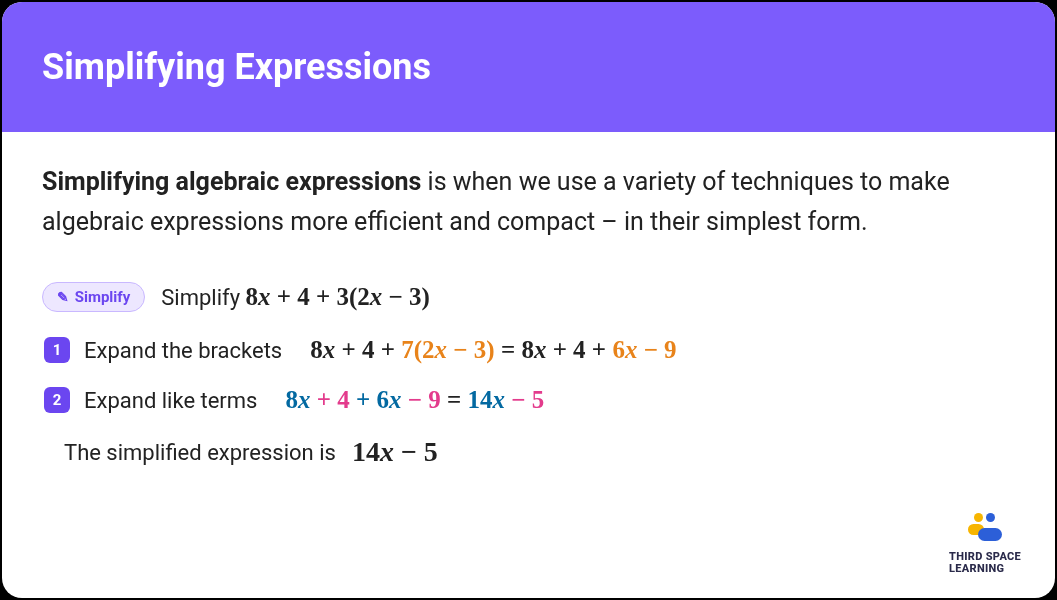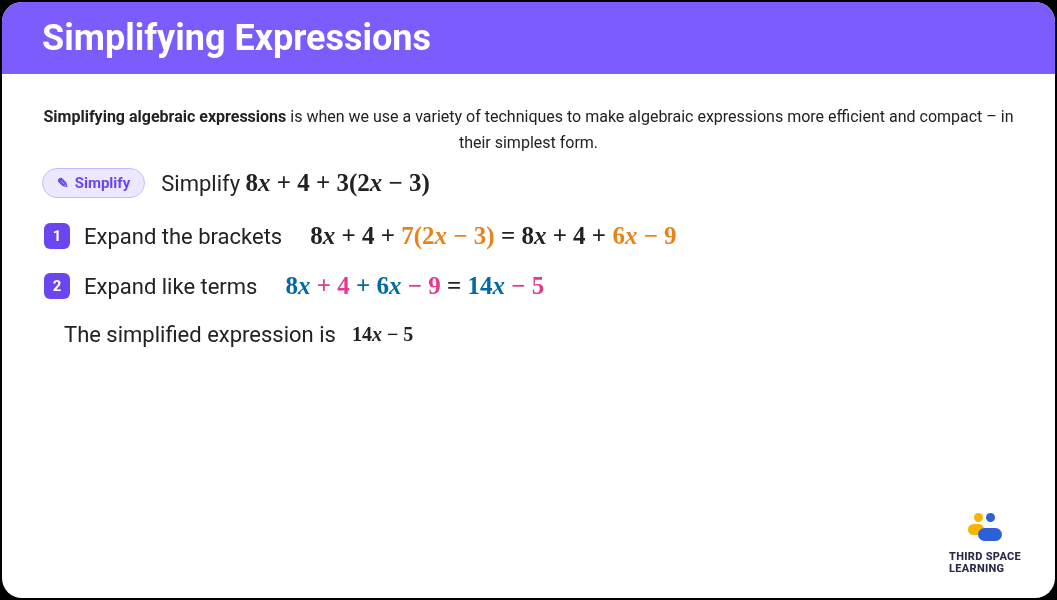--- a/index.html
+++ b/index.html
@@ -15,36 +15,35 @@
   .card {
     width: 1053px;
     height: 596px;
     background: #fff;
     border-radius: 20px;
     overflow: hidden;
     position: relative;
   }
   .header {
     background: #7C5CFC;
-    padding: 15px 40px;
+    padding: 44px 40px;
     color: #fff;
   }
   .header h1 {
     font-size: 36px;
     font-weight: 700;
   }
   .content {
     padding: 30px 40px 20px 40px;
     color: #222;
   }
   .intro {
-    font-size: 16px;
+    font-size: 25px;
     line-height: 1.6;
-    margin-bottom: 13px;
-    text-align: center;
+    margin-bottom: 40px;
   }
   .intro .bold { font-weight: 700; }
   .example-row {
     display: flex;
     align-items: center;
     gap: 16px;
     margin-bottom: 24px;
   }
   .pill {
     display: inline-flex;
@@ -160,21 +159,21 @@
     </div>
 
     <div class="step">
       <span class="badge">2</span>
       <span class="step-label">Expand like terms</span>
       <span class="math"><span class="c-blue"><span>8</span><span class="mi">x</span></span><span class="c-pink"> + 4</span><span class="c-blue"><span> + 6</span><span class="mi">x</span></span><span class="c-pink"> − 9</span><span> = </span><span class="c-blue"><span>14</span><span class="mi">x</span></span><span class="c-pink"> − 5</span></span>
     </div>
 
     <div class="result">
       <span>The simplified expression is</span>
-      <span class="math" style="font-size:20px"><span>14</span><span class="mi">x</span><span> − 5</span></span>
+      <span class="math" style="font-size:28px"><span>14</span><span class="mi">x</span><span> − 5</span></span>
     </div>
   </div>
 
   <div class="logo">
     <div class="logo-mark">
       <div class="dot d1"></div>
         <div class="dot d2"></div>
       <div class="blob1"></div>
         <div class="blob2"></div>
     </div>

